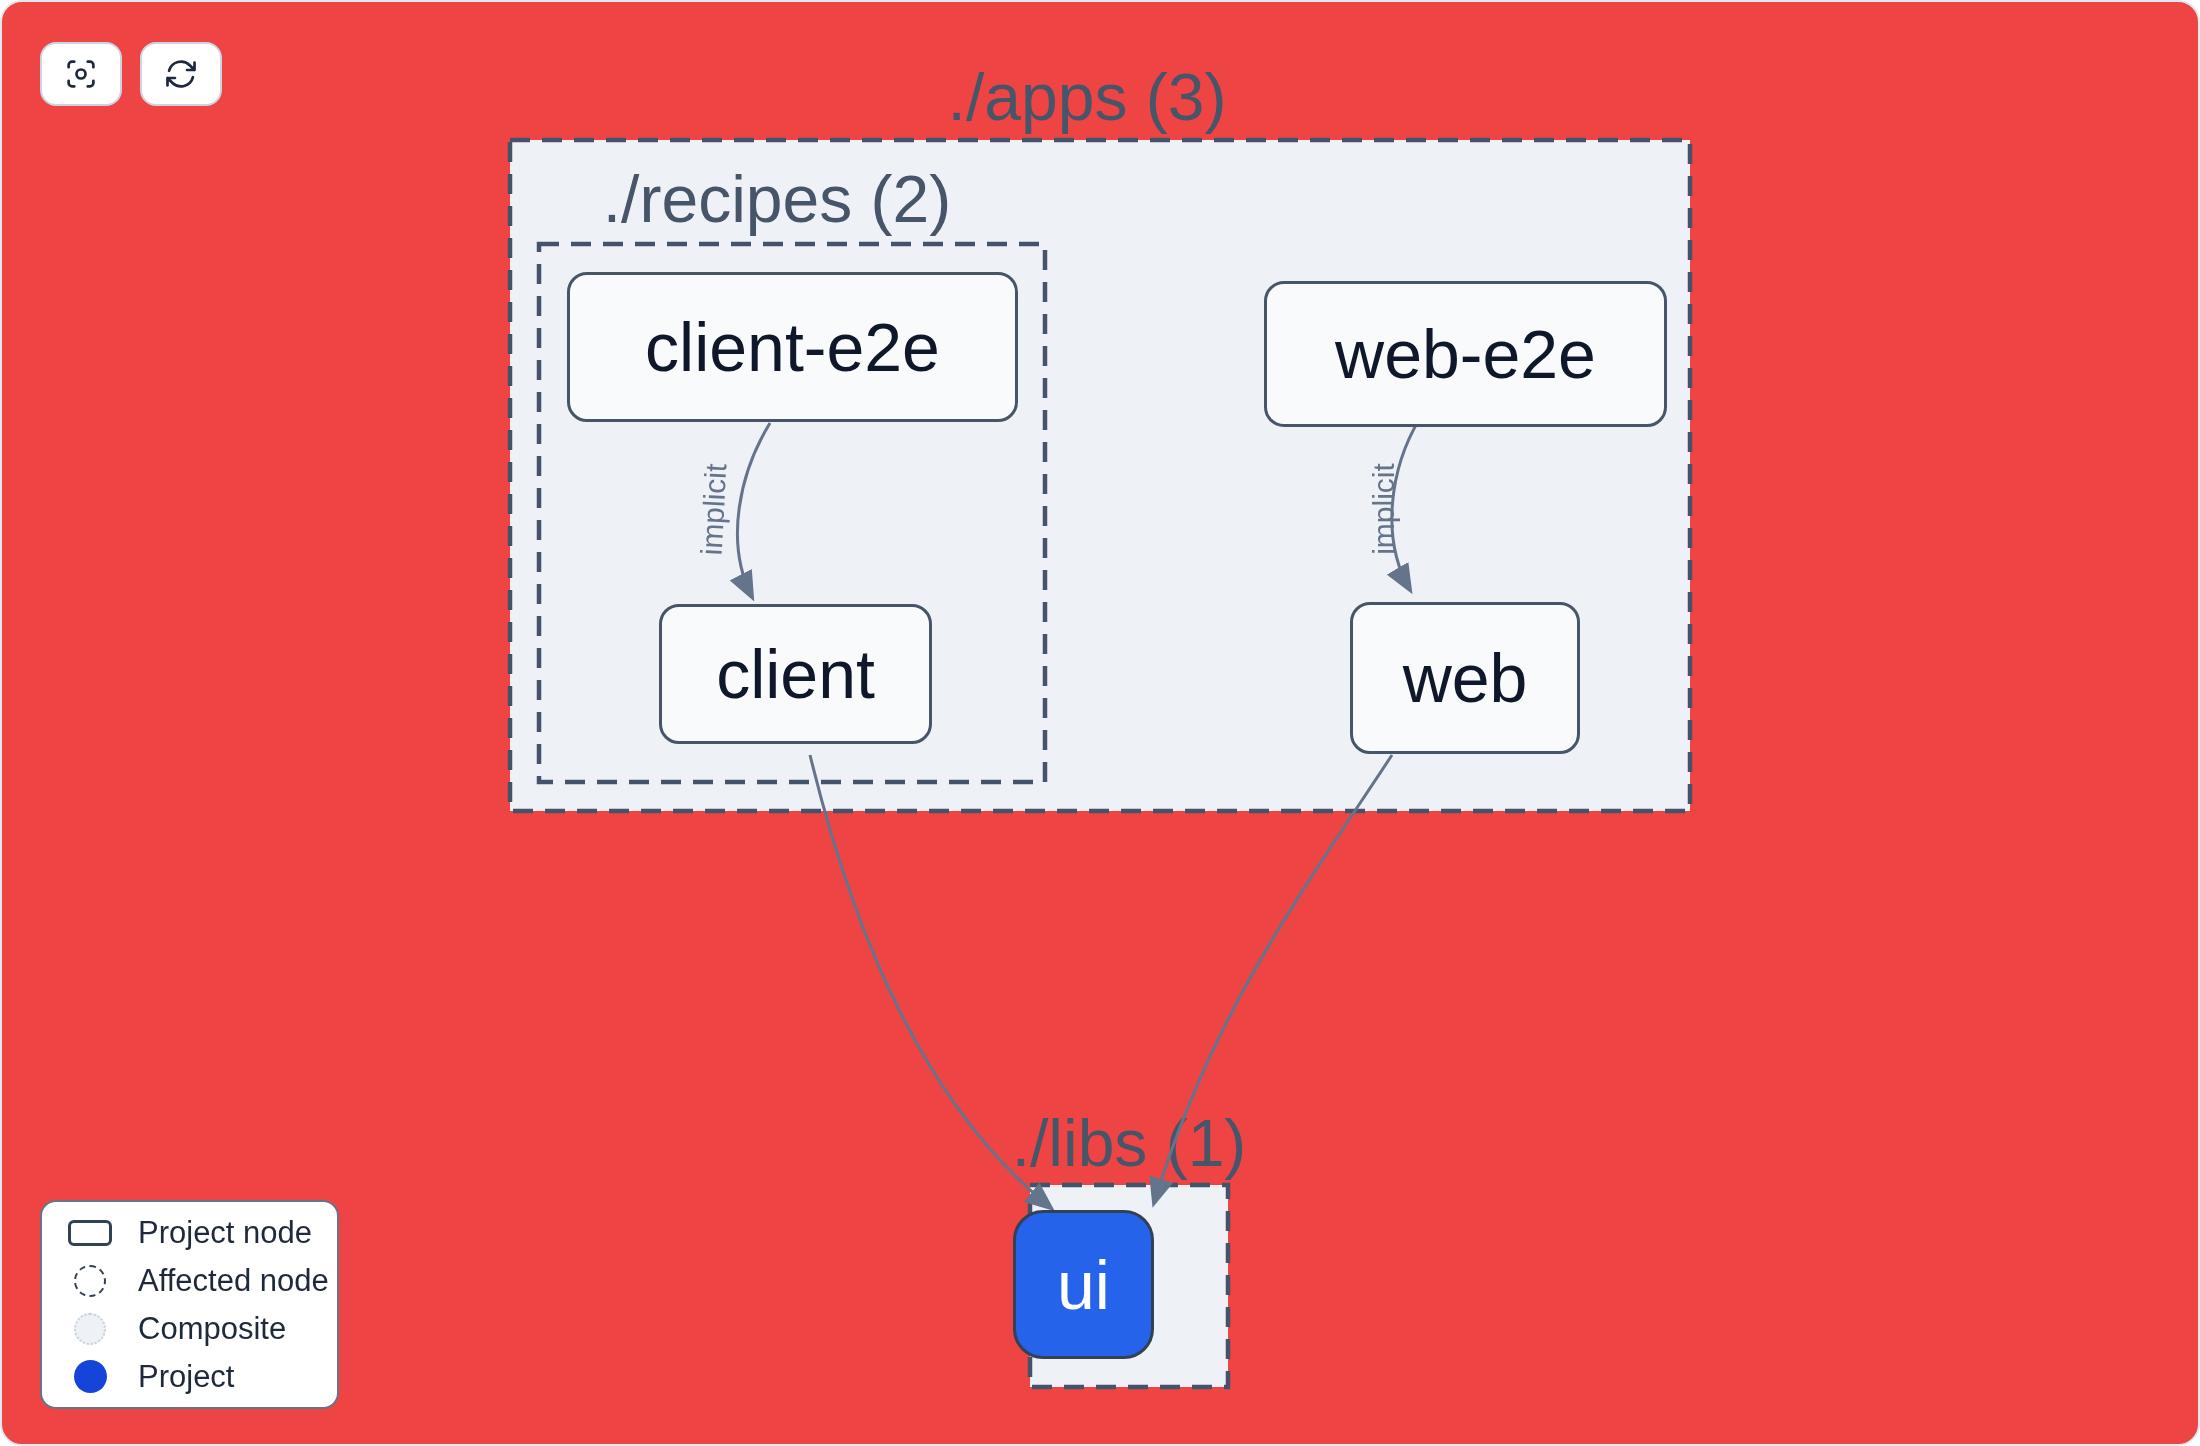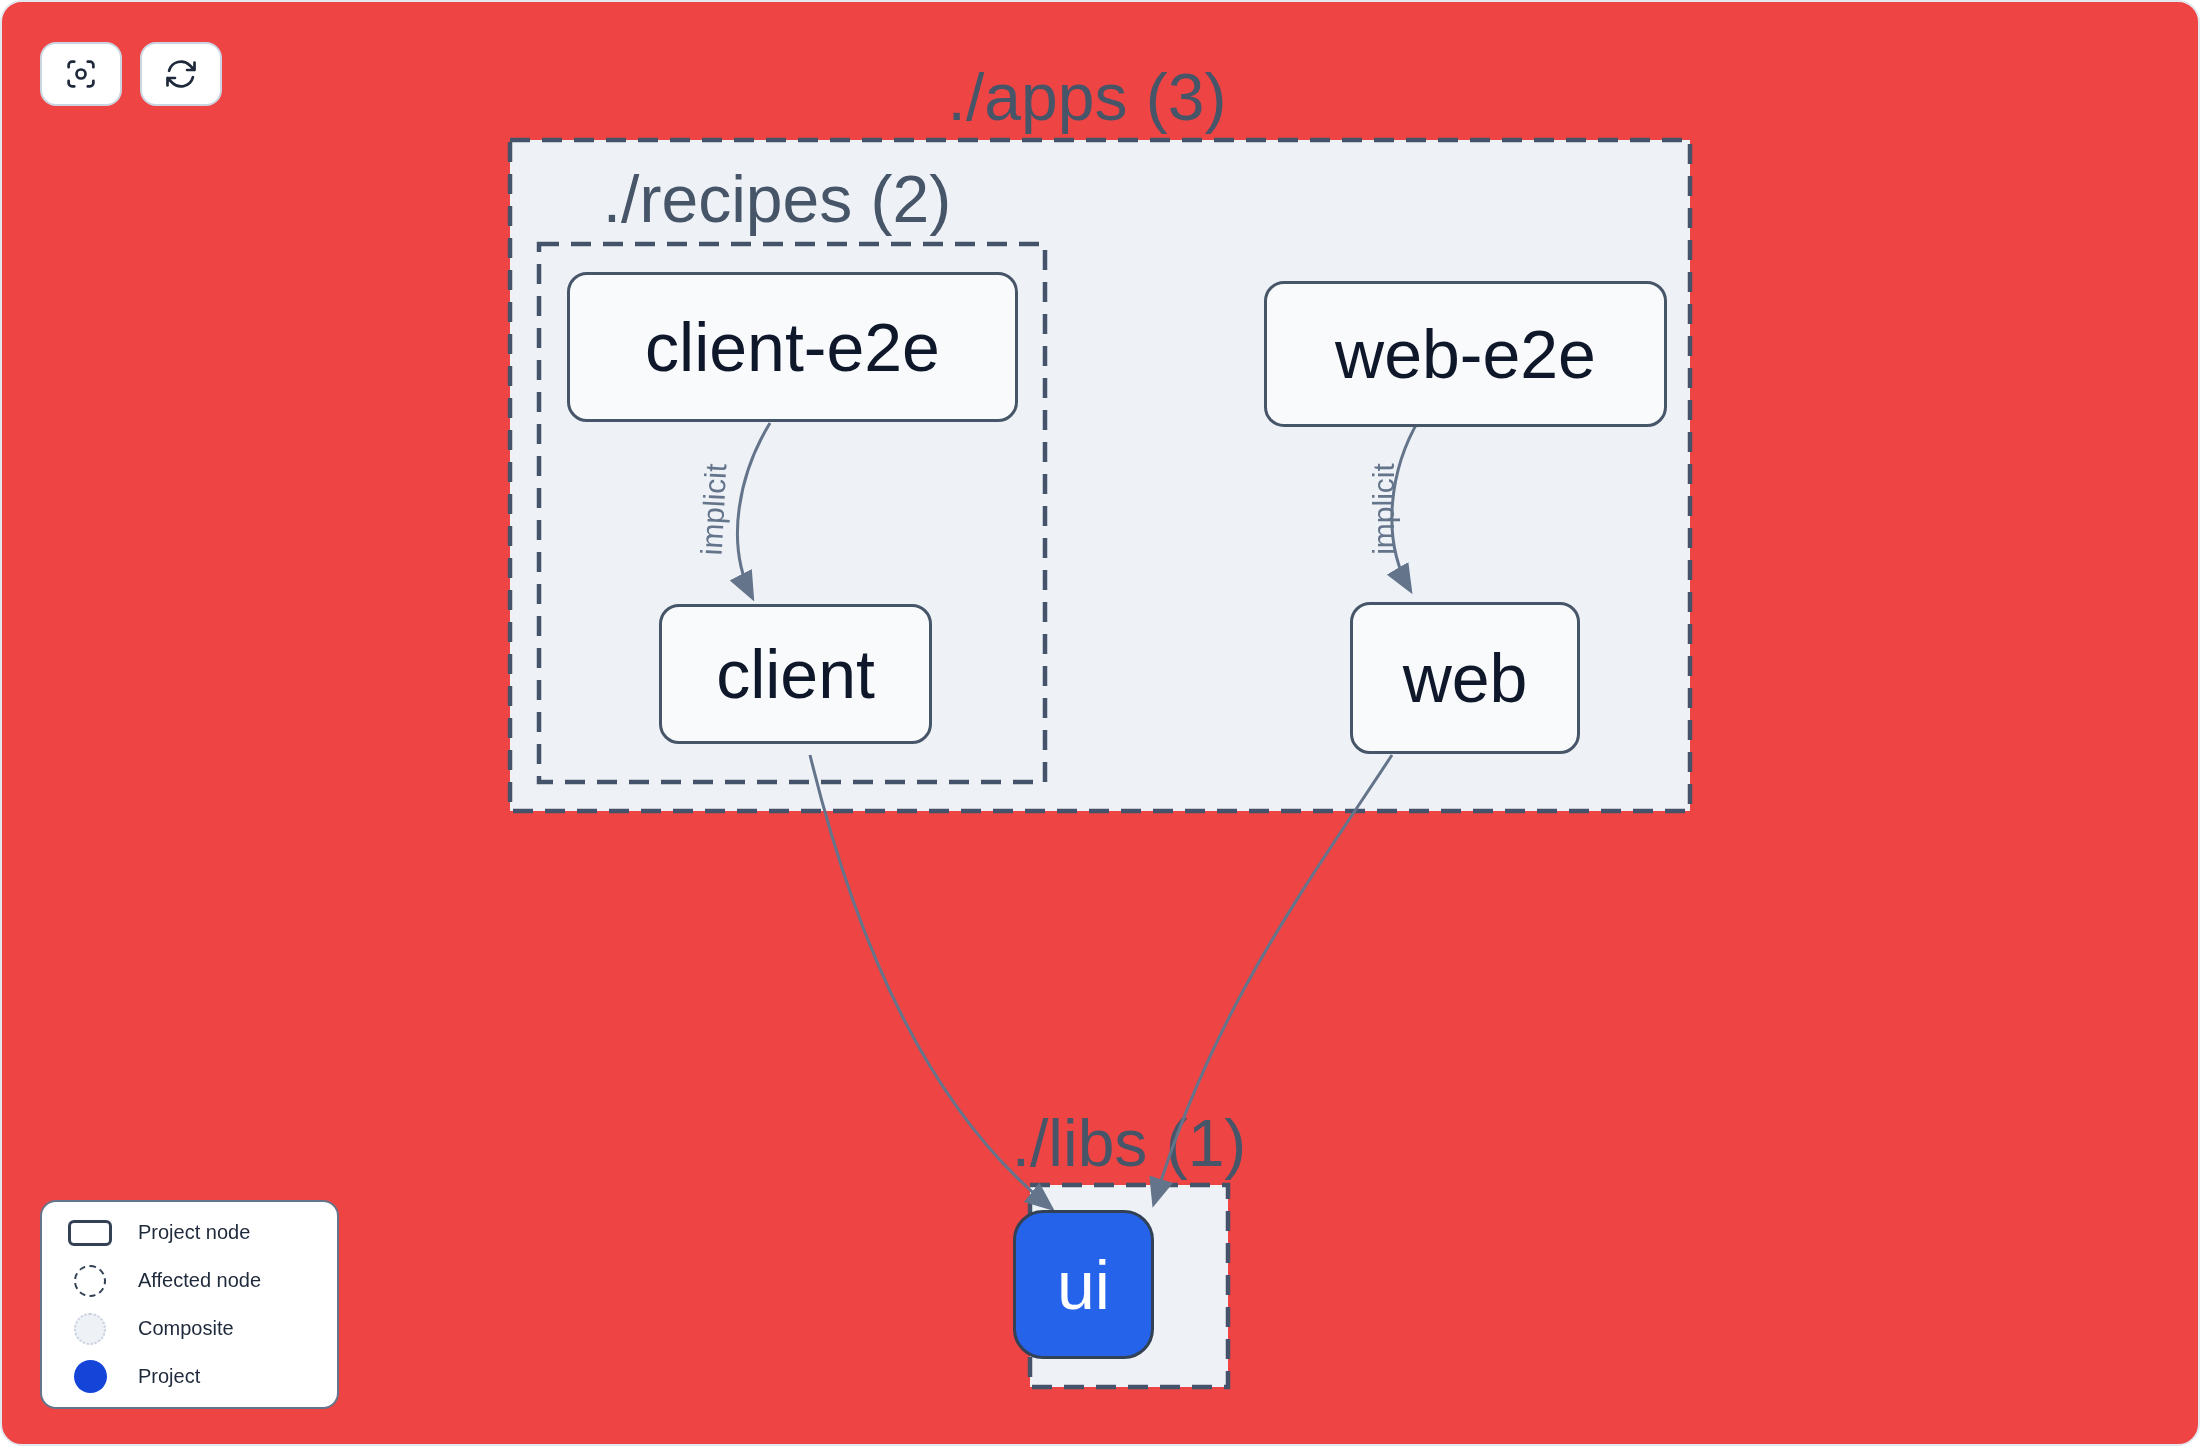--- a/index.html
+++ b/index.html
@@ -62,21 +62,21 @@
     background: #ffffff;
     border: 2px solid var(--legend-border, #64748b);
     border-radius: 16px;
     box-sizing: border-box;
     display: flex; flex-direction: column; justify-content: center;
     gap: 14px; padding: 10px 0;
     z-index: 5;
   }
   .legend-row { display: flex; align-items: center; height: 34px; }
   .legend-icon-col { width: 96px; display: flex; align-items: center; justify-content: center; flex: 0 0 96px; }
-  .legend-label { font-size: 20px; color: var(--legend-text, #1e293b); }
+  .legend-label { font-size: 31px; color: var(--legend-text, #1e293b); }
   .li-project { width: 44px; height: 26px; border: 3px solid #334155; border-radius: 6px; background: #ffffff; box-sizing: border-box; }
   .li-composite { width: 32px; height: 32px; border: 2.5px dashed #334155; border-radius: 50%; background: #ffffff; box-sizing: border-box; }
   .li-affected { width: 32px; height: 32px; border: 2.5px dotted #c7d0dc; border-radius: 50%; background: #eef1f6; box-sizing: border-box; }
   .li-touched { width: 33px; height: 33px; border-radius: 50%; background: var(--touched-blue, #1445d8); }
 </style>
 </head>
 <body>
 
 <div class="canvas">
 

